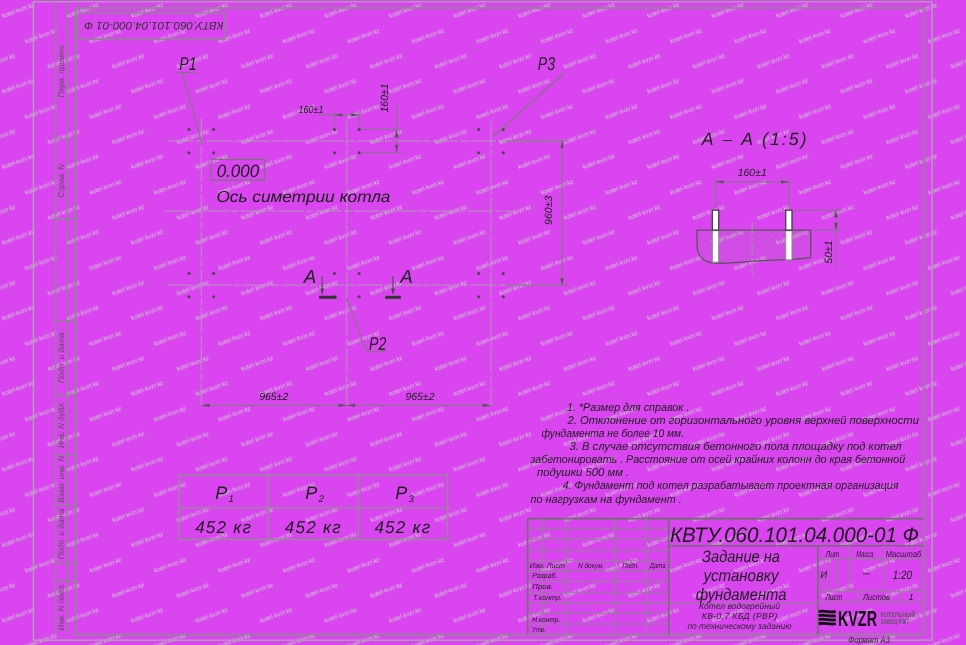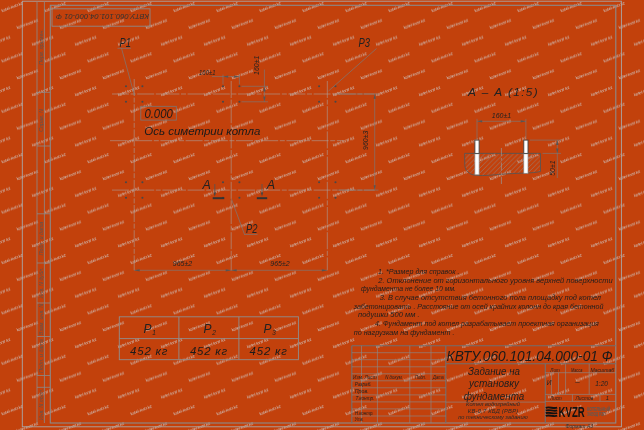--- a/index.html
+++ b/index.html
@@ -1,16 +1,16 @@
 <!DOCTYPE html>
 <html><head>
 <meta charset="utf-8">
 <style>
   html,body{margin:0;padding:0;background:#ffffff;}
-  #sheet{position:relative;width:644px;height:430px;background:#c2410c;overflow:hidden;
+  #sheet{position:relative;width:644px;height:430px;background:#d946ef;overflow:hidden;
          font-family:"Liberation Sans",sans-serif;}
   svg text{font-family:"Liberation Sans",sans-serif;}
 </style>
 </head>
 <body>
 
 <div id="sheet">
 <svg width="644" height="430" viewBox="0 0 644 430">
 <defs>
   <pattern id="wm" x="0" y="0" width="43" height="50.4" patternUnits="userSpaceOnUse">

